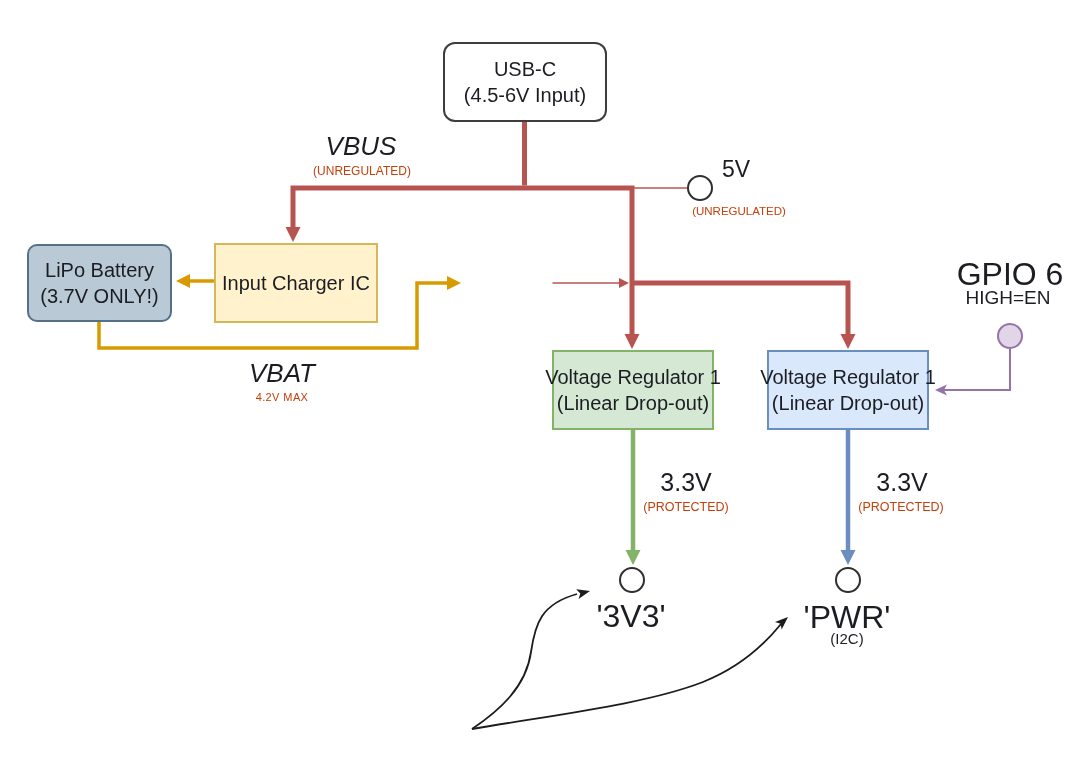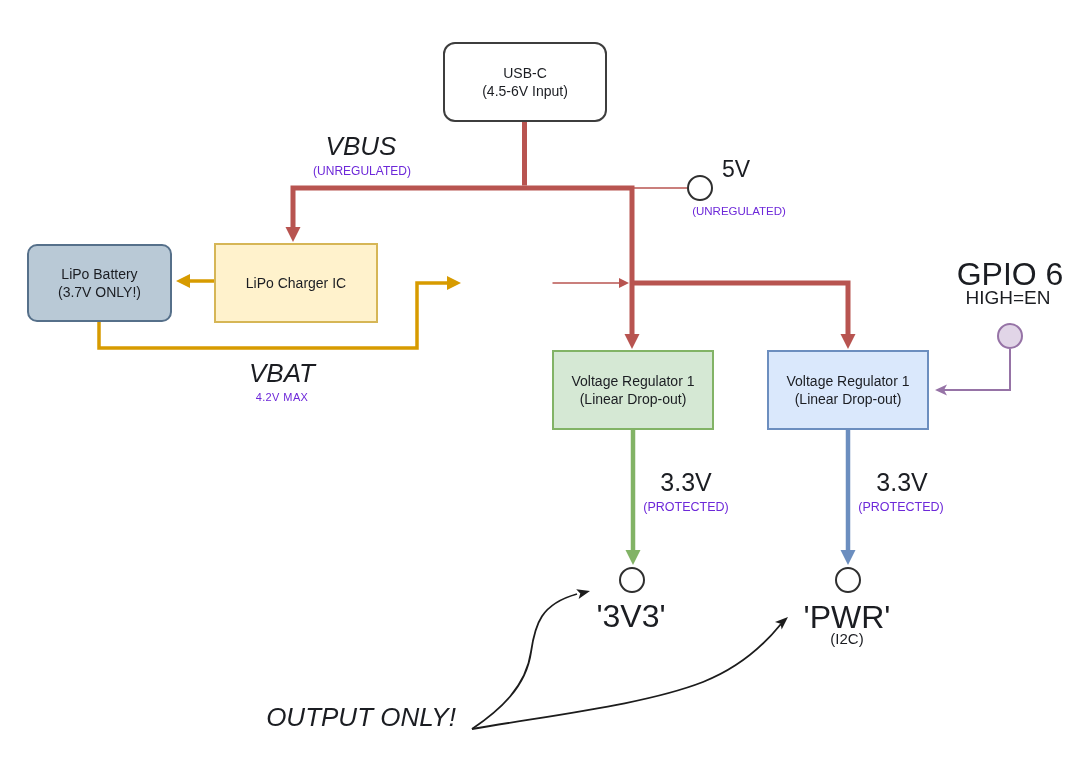--- a/index.html
+++ b/index.html
@@ -2,38 +2,38 @@
 <html><head>
 <meta charset="utf-8">
 <style>
   html,body{margin:0;padding:0;background:#ffffff;}
   #canvas{
     position:relative;width:1082px;height:768px;background:#ffffff;overflow:hidden;
     font-family:"Liberation Sans", sans-serif;color:#1b1d22;
   }
   #wires{position:absolute;left:0;top:0;width:1082px;height:768px;z-index:0;}
   .node{position:absolute;z-index:1;display:flex;flex-direction:column;align-items:center;justify-content:center;text-align:center;box-sizing:border-box;}
-  .box-line{font-size:14px;line-height:1.32;white-space:nowrap;}
+  .box-line{font-size:20px;line-height:1.32;white-space:nowrap;}
   .usbc{left:443px;top:42px;width:164px;height:80px;background:#ffffff;border:2px solid #3d3d3d;border-radius:12px;}
   .battery{left:27px;top:244px;width:145px;height:78px;background:#b9c9d6;border:2px solid #56708a;border-radius:10px;}
   .charger{left:214px;top:243px;width:164px;height:80px;background:#fff2cc;border:2px solid #d6b656;}
   .rvp{left:464px;top:239px;width:88px;height:88px;background:#ffffff;border:2px solid #3d3d3d;border-radius:50%;}
   .rvp .box-line{font-size:13.5px;line-height:1.18;}
   .reg{width:162px;height:80px;}
   .reg1{left:552px;top:350px;background:#d5e8d4;border:2px solid #82b366;}
   .reg2{left:767px;top:350px;background:#dae8fc;border:2px solid #6c8ebf;}
   .port{width:26px;height:26px;border-radius:50%;background:#ffffff;border:2px solid #2f2f2f;}
   .p5v{left:687px;top:175px;}
   .p3v3{left:619px;top:567px;}
   .ppwr{left:835px;top:567px;}
   .gpiopin{left:997px;top:323px;width:26px;height:26px;border-radius:50%;background:#e1d5e7;border:2px solid #9673a6;}
   .lbl{position:absolute;z-index:1;text-align:center;white-space:nowrap;}
   .big{font-size:26px;font-style:italic;}
   .mid{font-size:32px;}
-  .sub{font-size:12px;color:#6d28d9;}
+  .sub{font-size:12px;color:#c2410c;}
   .c{transform:translateX(-50%);}
 </style>
 </head>
 <body>
 
 <div id="canvas">
 
   <svg id="wires" viewBox="0 0 1082 768" xmlns="http://www.w3.org/2000/svg">
 
     <g stroke="#B85450" fill="#B85450">
@@ -93,21 +93,21 @@
     <div class="box-line">USB-C</div>
     <div class="box-line">(4.5-6V Input)</div>
   </div>
 
   <div class="node battery">
     <div class="box-line">LiPo Battery</div>
     <div class="box-line">(3.7V ONLY!)</div>
   </div>
 
   <div class="node charger">
-    <div class="box-line">LiPo Charger IC</div>
+    <div class="box-line">Input Charger IC</div>
   </div>
 
 
   <div class="node reg reg1">
     <div class="box-line">Voltage Regulator 1</div>
     <div class="box-line">(Linear Drop-out)</div>
   </div>
 
   <div class="node reg reg2">
     <div class="box-line">Voltage Regulator 1</div>
@@ -134,15 +134,14 @@
   <div class="lbl c" style="left:686px;top:468px;font-size:25px;">3.3V</div>
   <div class="lbl sub c" style="left:686px;top:500px;font-size:12.5px;">(PROTECTED)</div>
 
   <div class="lbl c" style="left:902px;top:468px;font-size:25px;">3.3V</div>
   <div class="lbl sub c" style="left:901px;top:500px;font-size:12.5px;">(PROTECTED)</div>
 
   <div class="lbl mid c" style="left:631px;top:598px;">'3V3'</div>
   <div class="lbl mid c" style="left:847px;top:599px;">'PWR'</div>
   <div class="lbl c" style="left:847px;top:630px;font-size:15px;">(I2C)</div>
 
-  <div class="lbl big c" style="left:361px;top:702px;">OUTPUT ONLY!</div>
 
 </div>
 
 </body></html>

